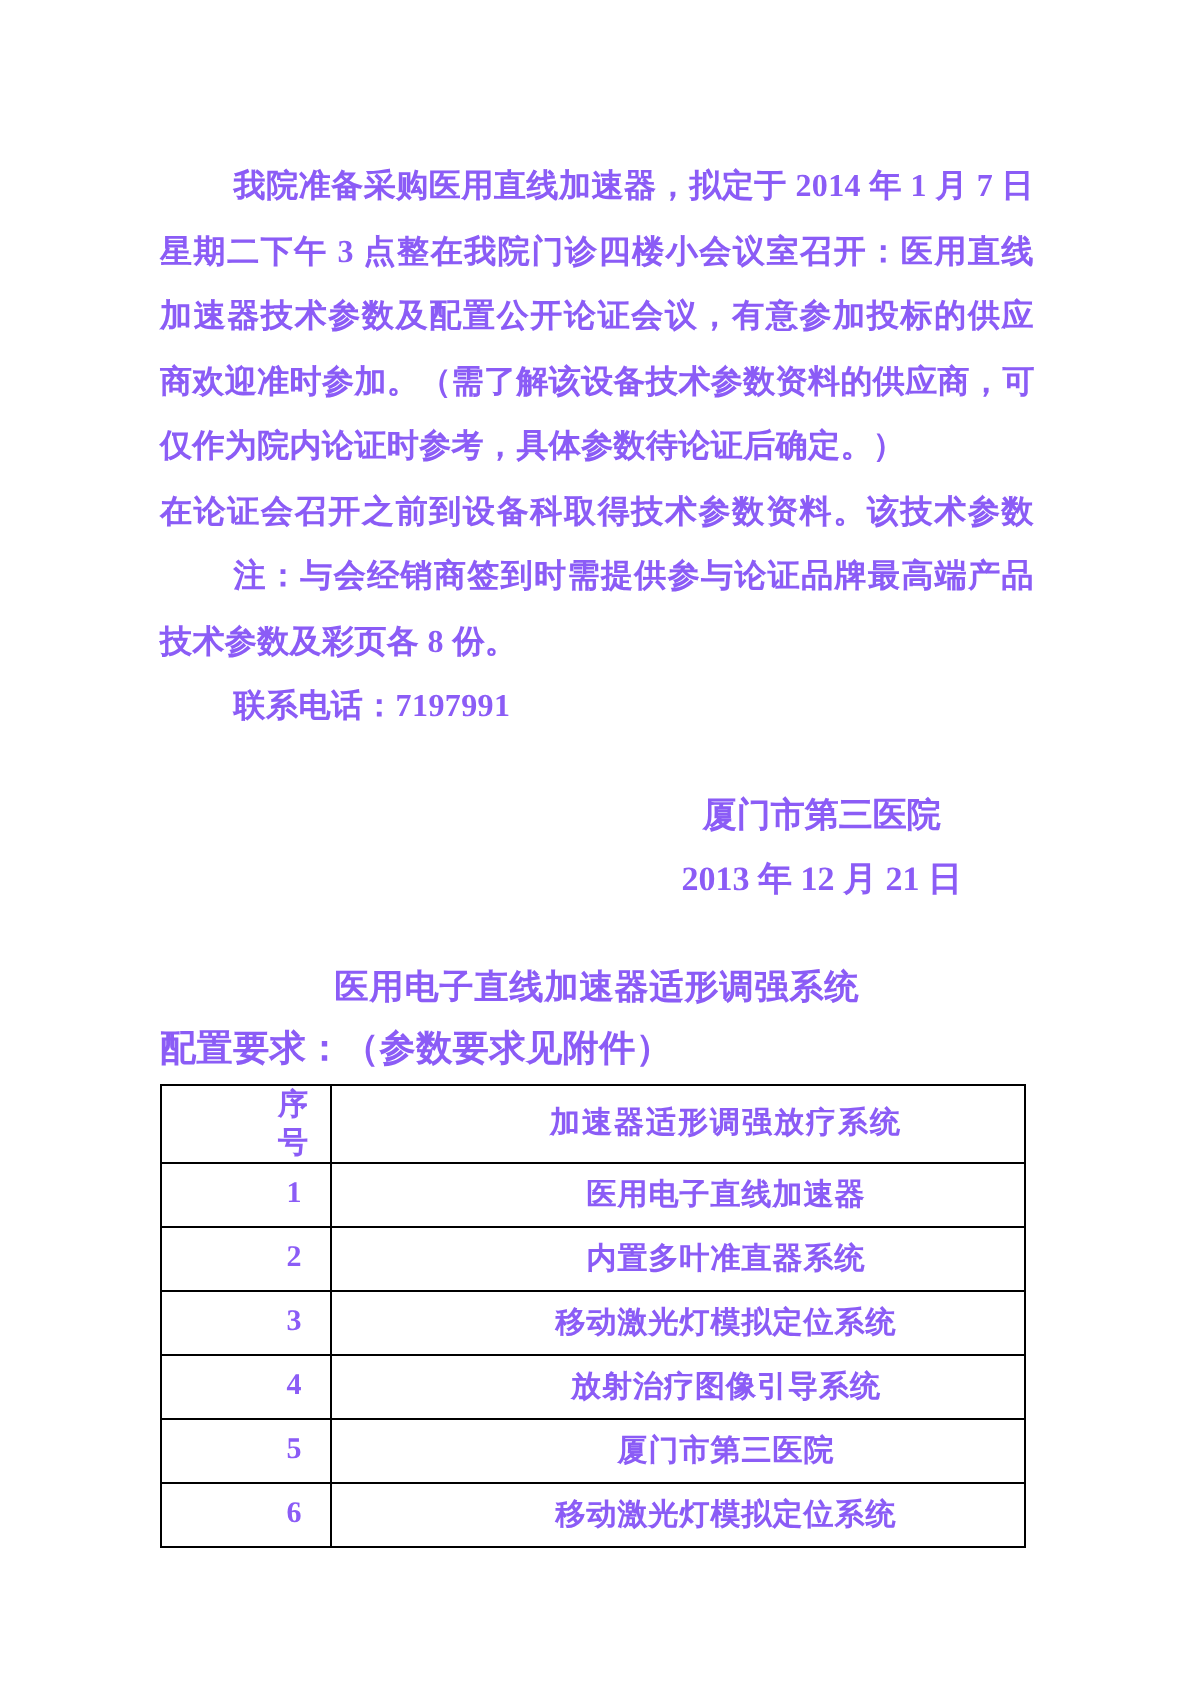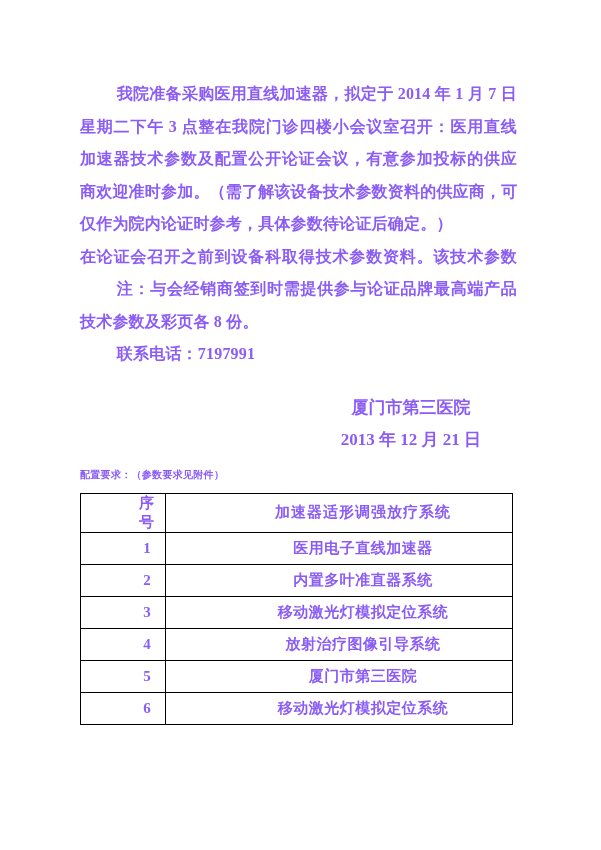--- a/index.html
+++ b/index.html
@@ -43,21 +43,21 @@
   }
 
   .section-title {
     margin-top: 23px;
     text-align: center;
     font-size: 17px;
     line-height: 30px;
     letter-spacing: 0.5px;
   }
   .requirement {
-    font-size: 10px;
+    font-size: 18px;
     line-height: 30px;
     letter-spacing: 0.3px;
   }
 
   table.config {
     margin-top: 3px;
     width: 433px;
     border-collapse: collapse;
     table-layout: fixed;
   }
@@ -95,20 +95,21 @@
       <div class="line last">技术参数及彩页各 8 份。</div>
     </div>
 
     <div class="line last indent">联系电话：7197991</div>
 
     <div class="signature">
       <div>厦门市第三医院</div>
       <div>2013 年 12 月 21 日</div>
     </div>
 
+    <div class="section-title">医用电子直线加速器适形调强系统</div>
 
     <div class="requirement">配置要求：（参数要求见附件）</div>
 
     <table class="config">
       <colgroup>
           <col class="no-col">
           <col>
         </colgroup>
       <tbody>
           <tr class="head">

